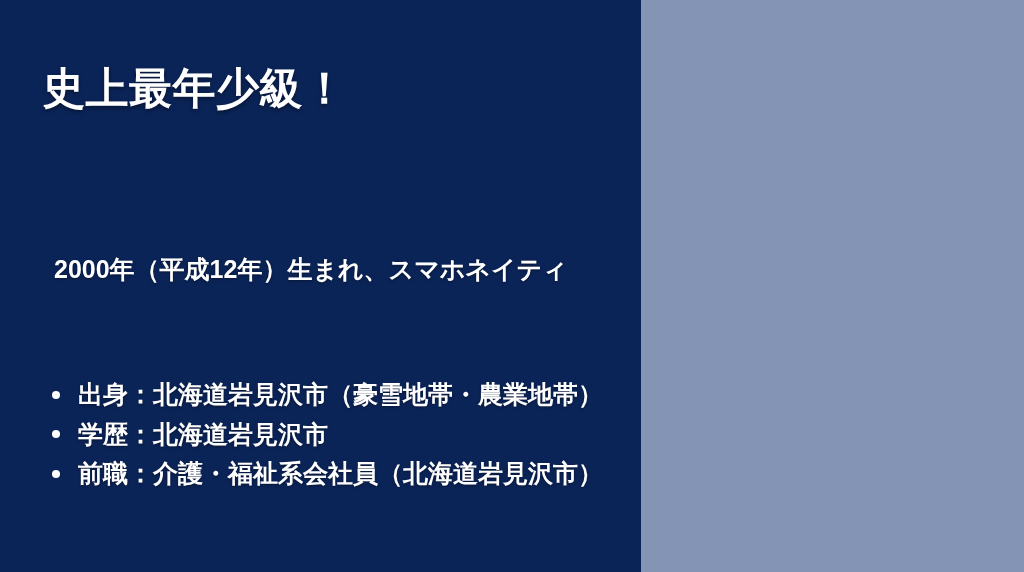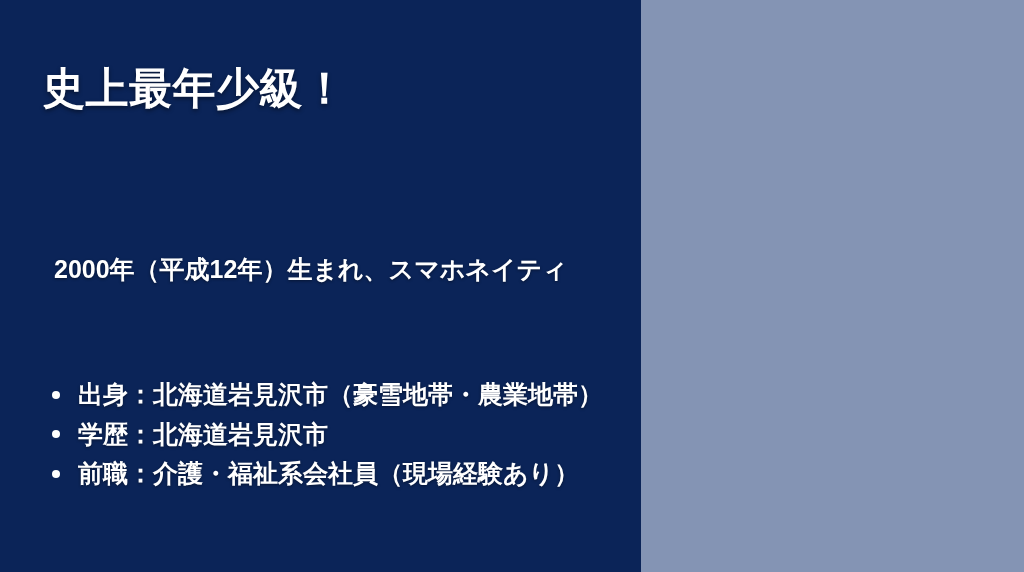--- a/index.html
+++ b/index.html
@@ -70,21 +70,21 @@
       <li>
         <span class="dot"></span>
         <span>出身：北海道岩見沢市（豪雪地帯・農業地帯）</span>
       </li>
       <li>
         <span class="dot"></span>
         <span>学歴：北海道岩見沢市</span>
       </li>
       <li>
         <span class="dot"></span>
-        <span>前職：介護・福祉系会社員（現場経験あり）</span>
+        <span>前職：介護・福祉系会社員（北海道岩見沢市）</span>
       </li>
     </ul>
   </div>
 
   <div class="right-panel">
 
     
 
     
     

